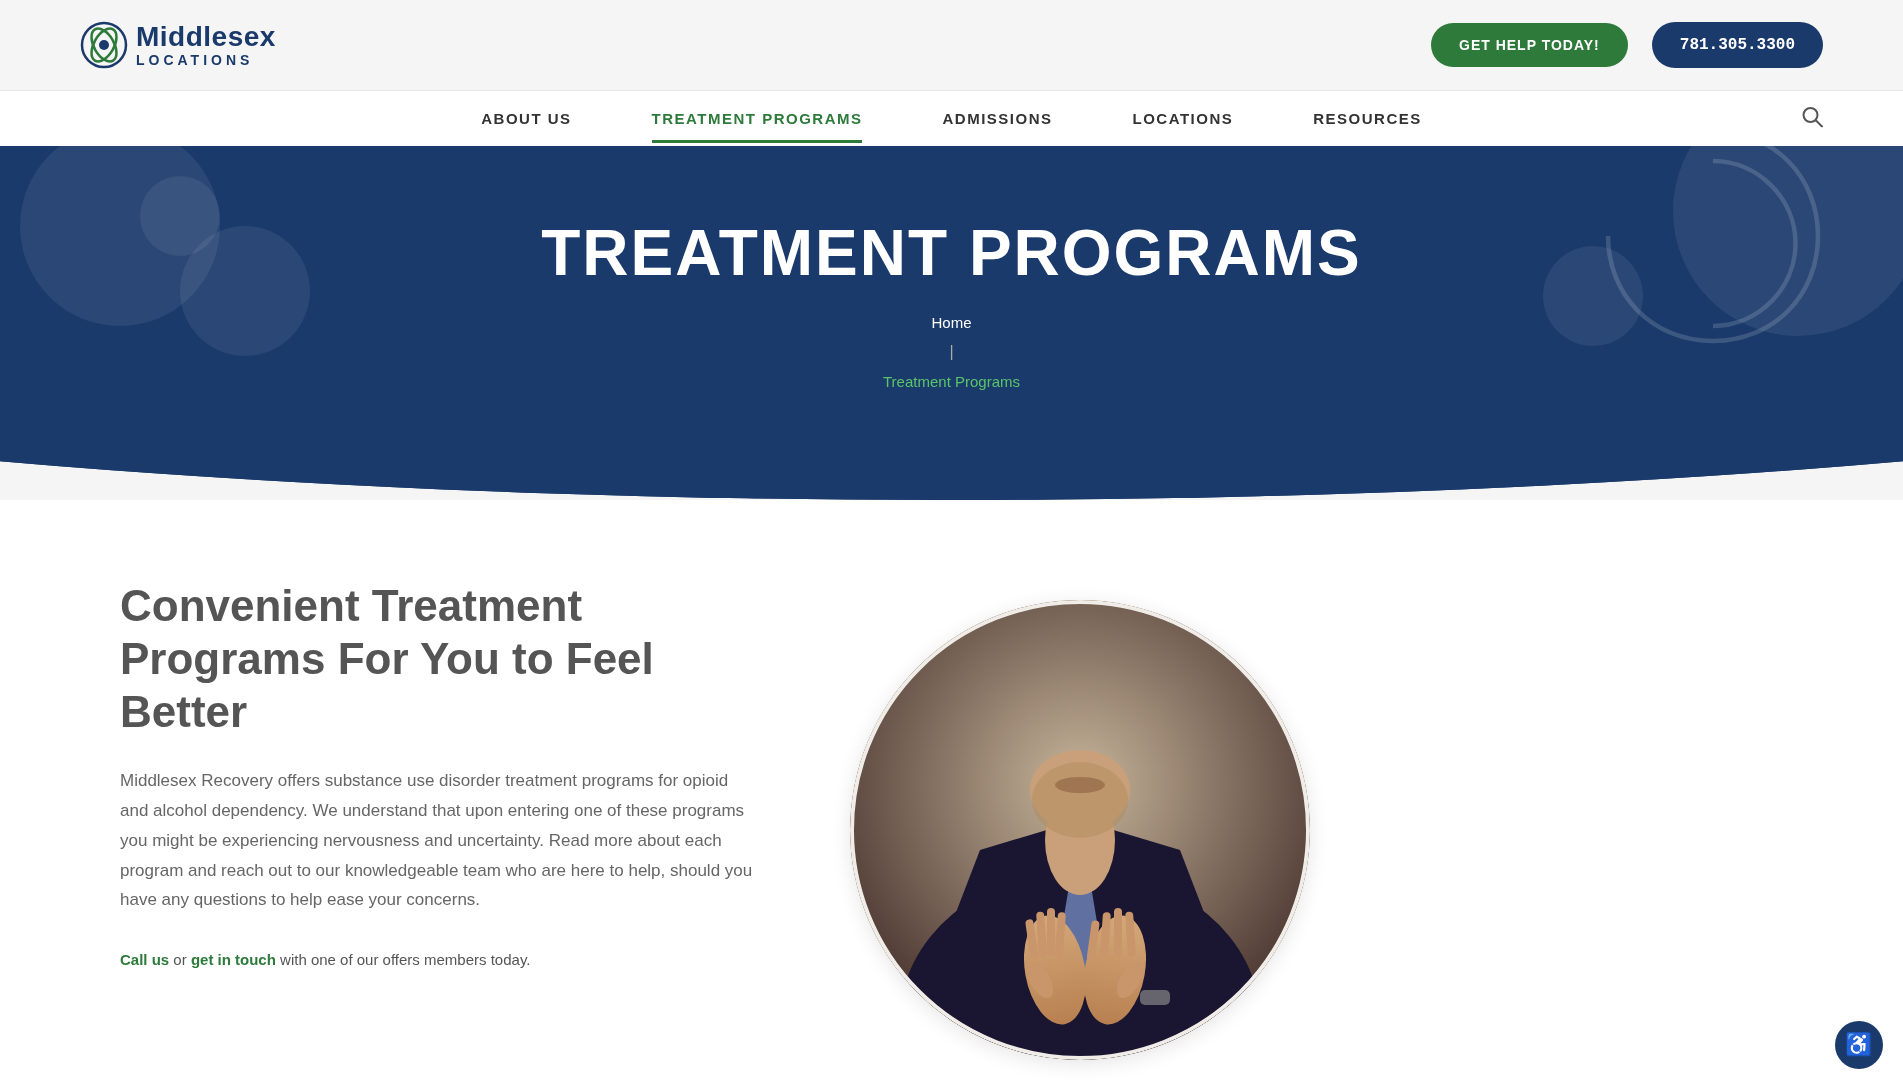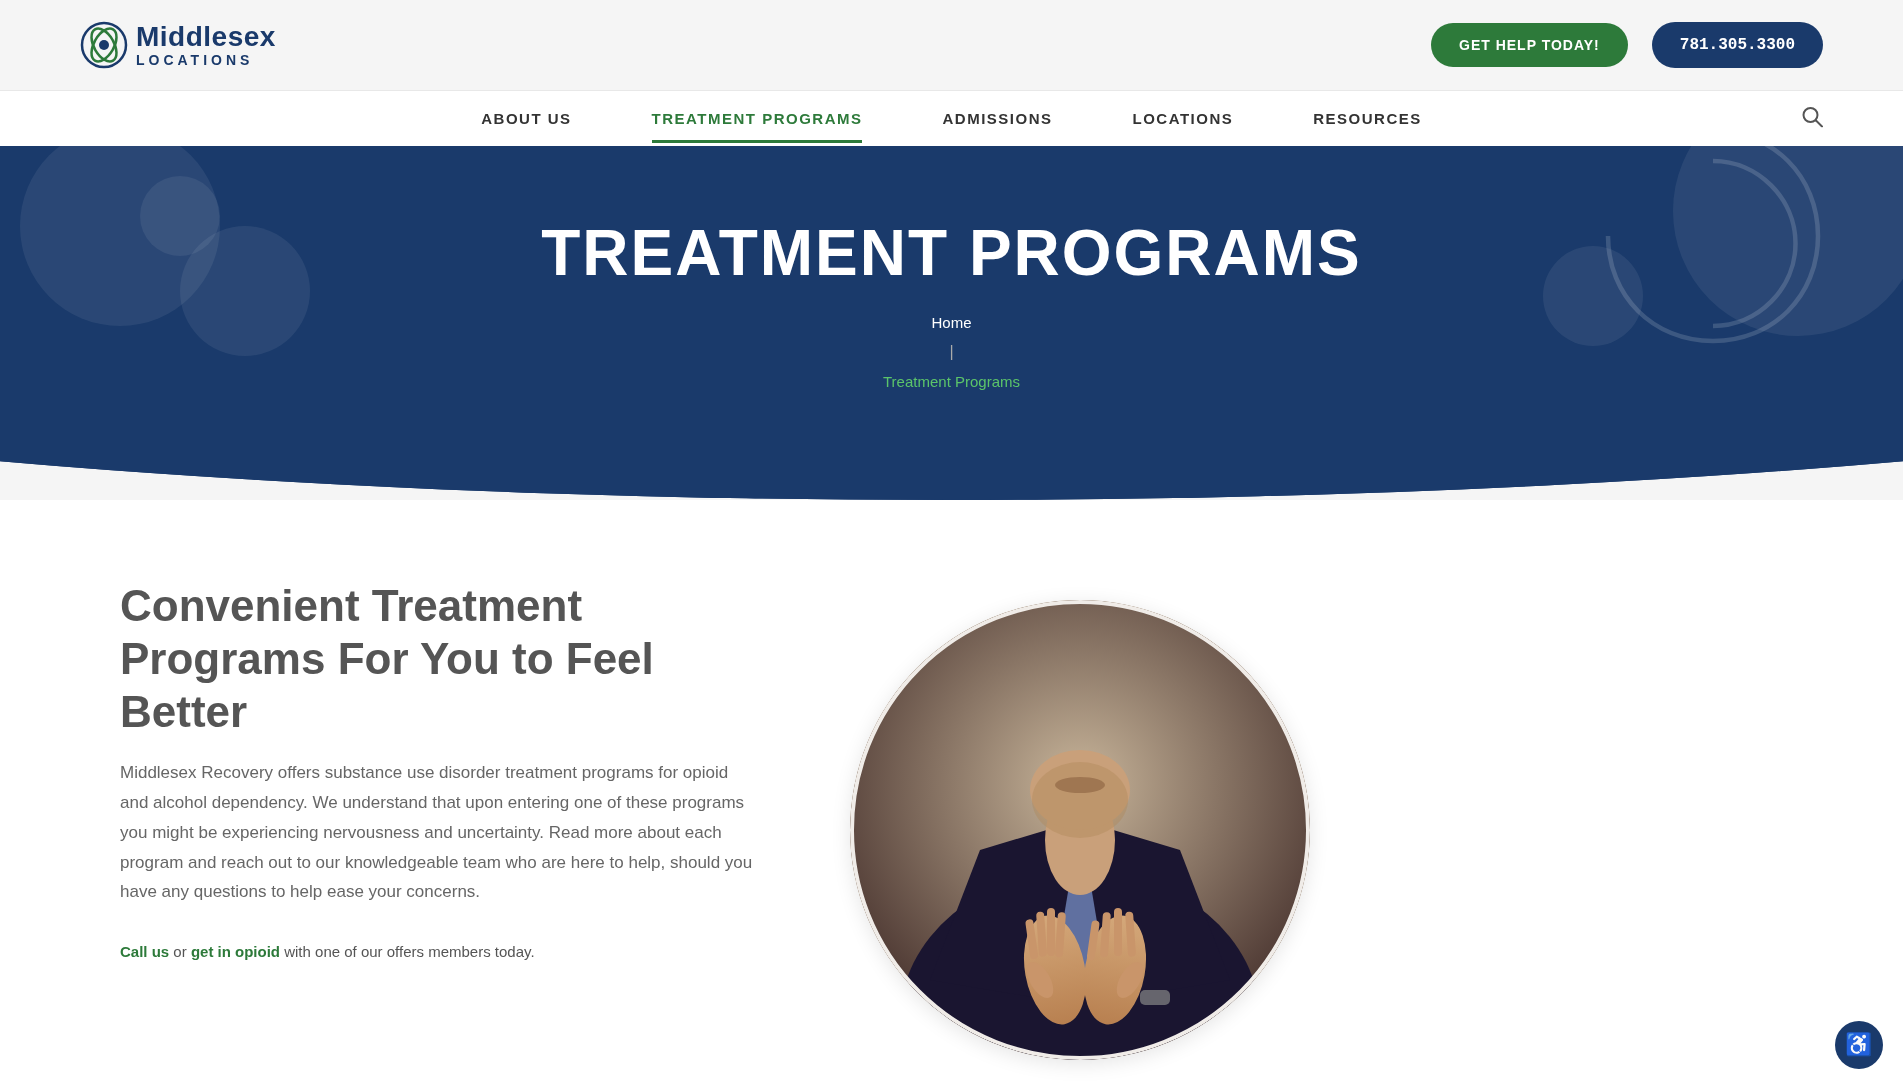--- a/index.html
+++ b/index.html
@@ -199,21 +199,21 @@
     }
     .content-left {
       flex: 1;
       max-width: 640px;
     }
     .content-heading {
       font-size: 44px;
       font-weight: 700;
       color: #555;
       line-height: 1.2;
-      margin-bottom: 20px;
+      margin-bottom: 28px;
     }
     .content-body {
       font-size: 17px;
       color: #666;
       line-height: 1.75;
       margin-bottom: 32px;
     }
     .content-cta {
       font-size: 15px;
       color: #555;
@@ -317,21 +317,21 @@
       <span class="breadcrumb-current">Treatment Programs</span>
     </div>
   </div>
 </div>
 
 <div class="main-content">
   <div class="content-left">
     <h2 class="content-heading">Convenient Treatment Programs For You to Feel Better</h2>
     <p class="content-body">Middlesex Recovery offers substance use disorder treatment programs for opioid and alcohol dependency. We understand that upon entering one of these programs you might be experiencing nervousness and uncertainty. Read more about each program and reach out to our knowledgeable team who are here to help, should you have any questions to help ease your concerns.</p>
     <p class="content-cta">
-      <a class="cta-link">Call us</a><span> or </span><a class="cta-link">get in opioid</a><span> with one of our offers members today.</span>
+      <a class="cta-link">Call us</a><span> or </span><a class="cta-link">get in touch</a><span> with one of our offers members today.</span>
     </p>
   </div>
   <div class="content-right">
     <div class="circular-image">
       
       <svg width="460" height="460" viewBox="0 0 460 460" xmlns="http://www.w3.org/2000/svg">
         <defs>
           <clipPath id="circle-clip">
             <circle cx="230" cy="230" r="230"></circle>
           </clipPath>

